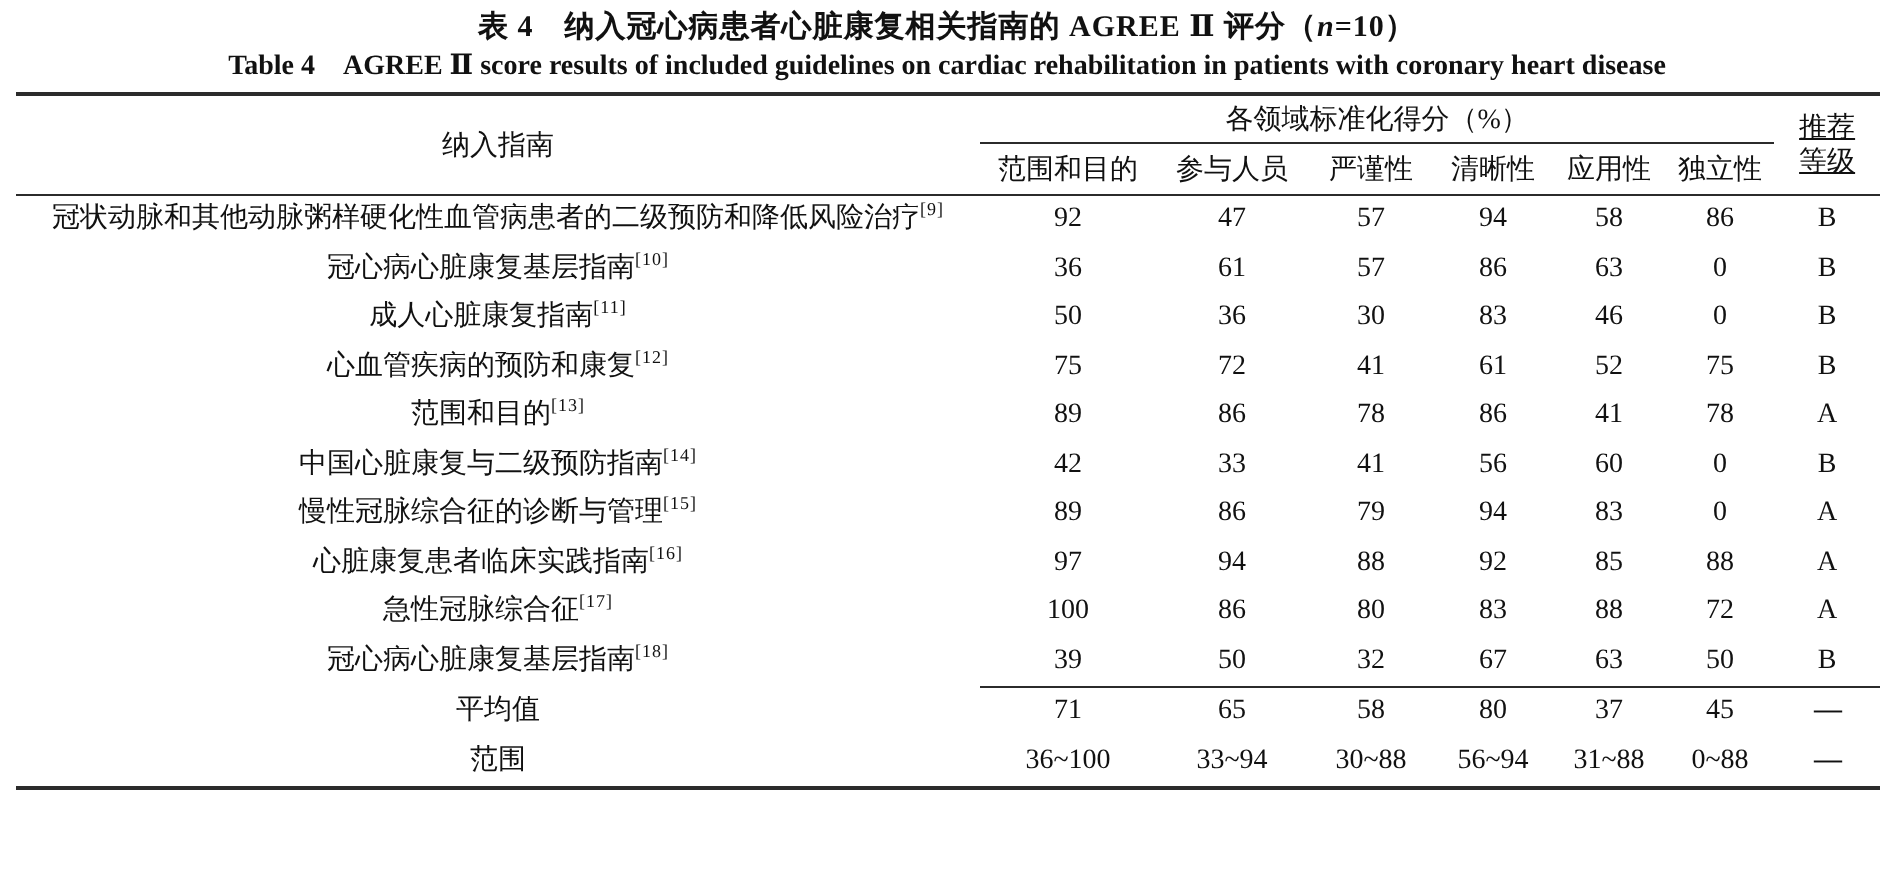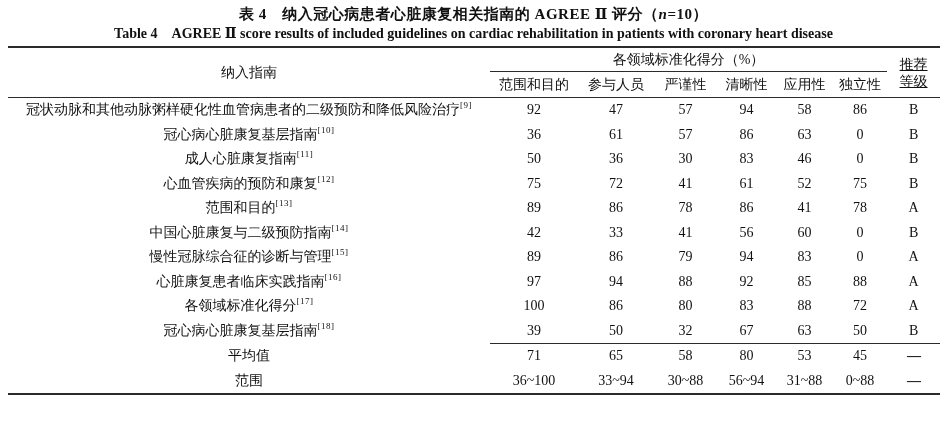--- a/index.html
+++ b/index.html
@@ -193,21 +193,21 @@
 
     <td class="score-cell">97</td>
           <td class="score-cell">94</td>
           <td class="score-cell">88</td>
           <td class="score-cell">92</td>
           <td class="score-cell">85</td>
           <td class="score-cell">88</td>
           <td class="grade-cell">A</td>
   </tr>
         <tr>
-    <td class="name-cell"><span>各领域标准化得分</span><sup>[17]</sup></td>
+    <td class="name-cell"><span>急性冠脉综合征</span><sup>[17]</sup></td>
 
     <td class="score-cell">100</td>
           <td class="score-cell">86</td>
           <td class="score-cell">80</td>
           <td class="score-cell">83</td>
           <td class="score-cell">88</td>
           <td class="score-cell">72</td>
           <td class="grade-cell">A</td>
   </tr>
         <tr>
@@ -221,21 +221,21 @@
           <td class="score-cell">50</td>
           <td class="grade-cell">B</td>
   </tr>
         <tr class="rule-above">
     <td class="name-cell"><span>平均值</span></td>
 
     <td class="score-cell">71</td>
           <td class="score-cell">65</td>
           <td class="score-cell">58</td>
           <td class="score-cell">80</td>
-          <td class="score-cell">53</td>
+          <td class="score-cell">37</td>
           <td class="score-cell">45</td>
           <td class="grade-cell dash">—</td>
   </tr>
         <tr>
     <td class="name-cell"><span>范围</span></td>
 
     <td class="score-cell">36~100</td>
           <td class="score-cell">33~94</td>
           <td class="score-cell">30~88</td>
           <td class="score-cell">56~94</td>

